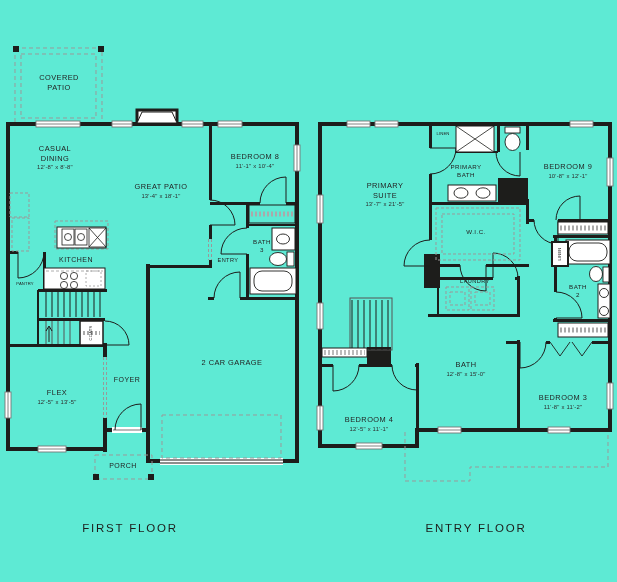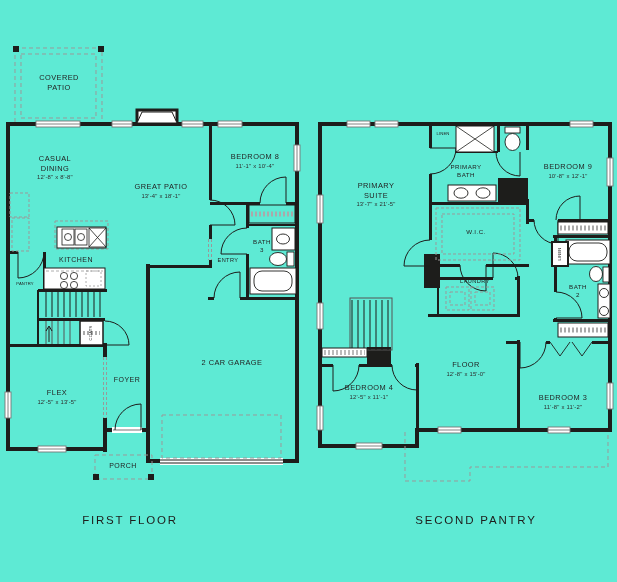--- a/index.html
+++ b/index.html
@@ -9,21 +9,21 @@
   .lbl{position:absolute;transform:translate(-50%,-50%);text-align:center;color:#232323;
        white-space:pre-line;line-height:1.3;letter-spacing:.45px;z-index:5;}
   .lbl .nm{font-size:7.4px;font-weight:500;}
   .lbl .dm{font-size:5.9px;letter-spacing:.2px;margin-top:1px;color:#2e2e2e;}
   .lbl.f7 .nm{font-size:7px;}
   .lbl.f6 .nm{font-size:6.2px;}
   .lbl.f55 .nm{font-size:5.6px;}
   .lbl.f4 .nm{font-size:4.2px;letter-spacing:.15px;}
   .lbl.vert{transform:translate(-50%,-50%) rotate(-90deg);}
   .caption{position:absolute;transform:translate(-50%,-50%);font-size:11.5px;letter-spacing:1.8px;
-           color:#1d1d1b;z-index:5;white-space:nowrap;}
+           color:#1d1d1b;z-index:5;white-space:nowrap;margin-top:8px;}
 </style>
 </head>
 <body>
 
 <div id="plan">
 <svg width="617" height="582" viewBox="0 0 617 582">
 
   <g>
 
     <g stroke="#999" stroke-width="1" fill="none" stroke-dasharray="4 3">
@@ -302,44 +302,44 @@
       <rect x="322" y="348" width="45" height="9" fill="#fff" stroke="#1d1d1b" stroke-width="1"></rect>
       <line x1="324" y1="352.5" x2="365" y2="352.5" stroke="#bbb" stroke-width="5" stroke-dasharray="2 2"></line>
     </g>
 
     <path d="M405,432 L405,481 L470,481 L470,467 L608,467 L608,432" fill="none" stroke="#999" stroke-width="1" stroke-dasharray="4 3"></path>
   </g>
 </svg>
 
   <div class="lbl" style="left:59px;top:83px"><div class="nm">COVERED
 PATIO</div></div>
-  <div class="lbl" style="left:55px;top:168px"><div class="nm">CASUAL
+  <div class="lbl" style="left:55px;top:158px"><div class="nm">CASUAL
 DINING</div><div class="dm">12'-8" x 8'-8"</div></div>
   <div class="lbl" style="left:161px;top:191px"><div class="nm">GREAT PATIO</div><div class="dm">13'-4" x 18'-1"</div></div>
   <div class="lbl" style="left:255px;top:161px"><div class="nm">BEDROOM 8</div><div class="dm">11'-1" x 10'-4"</div></div>
   <div class="lbl f6" style="left:262px;top:246px"><div class="nm">BATH
 3</div></div>
   <div class="lbl f55" style="left:228px;top:261px"><div class="nm">ENTRY</div></div>
   <div class="lbl f7" style="left:76px;top:260px"><div class="nm">KITCHEN</div></div>
   <div class="lbl f4" style="left:25px;top:284px"><div class="nm">PANTRY</div></div>
   <div class="lbl vert f4" style="left:91px;top:333px"><div class="nm">COATS</div></div>
   <div class="lbl" style="left:57px;top:397px"><div class="nm">FLEX</div><div class="dm">12'-5" x 13'-5"</div></div>
   <div class="lbl f7" style="left:127px;top:380px"><div class="nm">FOYER</div></div>
   <div class="lbl" style="left:232px;top:363px"><div class="nm">2 CAR GARAGE</div></div>
   <div class="lbl f7" style="left:123px;top:466px"><div class="nm">PORCH</div></div>
   <div class="caption" style="left:130px;top:520px">FIRST FLOOR</div>
 
-  <div class="lbl" style="left:376px;top:195px"><div class="nm">PRIMARY
+  <div class="lbl" style="left:385px;top:195px"><div class="nm">PRIMARY
 SUITE</div><div class="dm">13'-7" x 21'-5"</div></div>
   <div class="lbl f4" style="left:443px;top:134px"><div class="nm">LINEN</div></div>
   <div class="lbl f6" style="left:466px;top:171px"><div class="nm">PRIMARY
 BATH</div></div>
   <div class="lbl" style="left:568px;top:171px"><div class="nm">BEDROOM 9</div><div class="dm">10'-8" x 12'-1"</div></div>
   <div class="lbl f6" style="left:476px;top:232px"><div class="nm">W.I.C.</div></div>
   <div class="lbl f55" style="left:475px;top:282px"><div class="nm">LAUNDRY</div></div>
   <div class="lbl f6" style="left:578px;top:291px"><div class="nm">BATH
 2</div></div>
   <div class="lbl vert f4" style="left:560px;top:254px"><div class="nm">LINEN</div></div>
-  <div class="lbl" style="left:466px;top:369px"><div class="nm">FLOOR</div><div class="dm">12'-8" x 15'-0"</div></div>
-  <div class="lbl" style="left:369px;top:392px"><div class="nm">BEDROOM 4</div><div class="dm">12'-5" x 11'-1"</div></div>
+  <div class="lbl" style="left:466px;top:369px"><div class="nm">BATH</div><div class="dm">12'-8" x 15'-0"</div></div>
+  <div class="lbl" style="left:369px;top:424px"><div class="nm">BEDROOM 4</div><div class="dm">12'-5" x 11'-1"</div></div>
   <div class="lbl" style="left:563px;top:402px"><div class="nm">BEDROOM 3</div><div class="dm">11'-8" x 11'-2"</div></div>
-  <div class="caption" style="left:476px;top:520px">SECOND PANTRY</div>
+  <div class="caption" style="left:476px;top:520px">ENTRY FLOOR</div>
 </div>
 
 </body></html>

